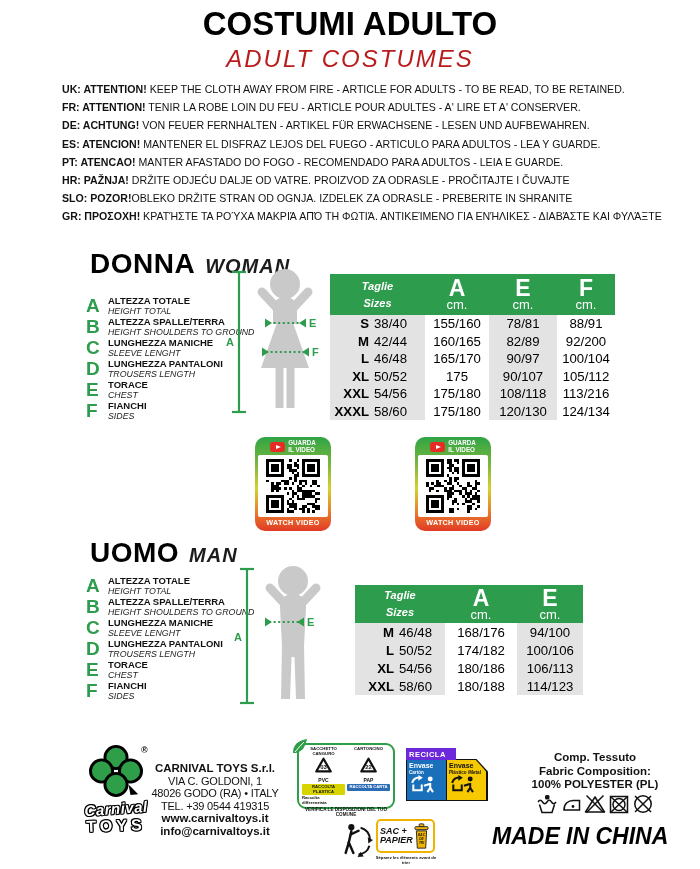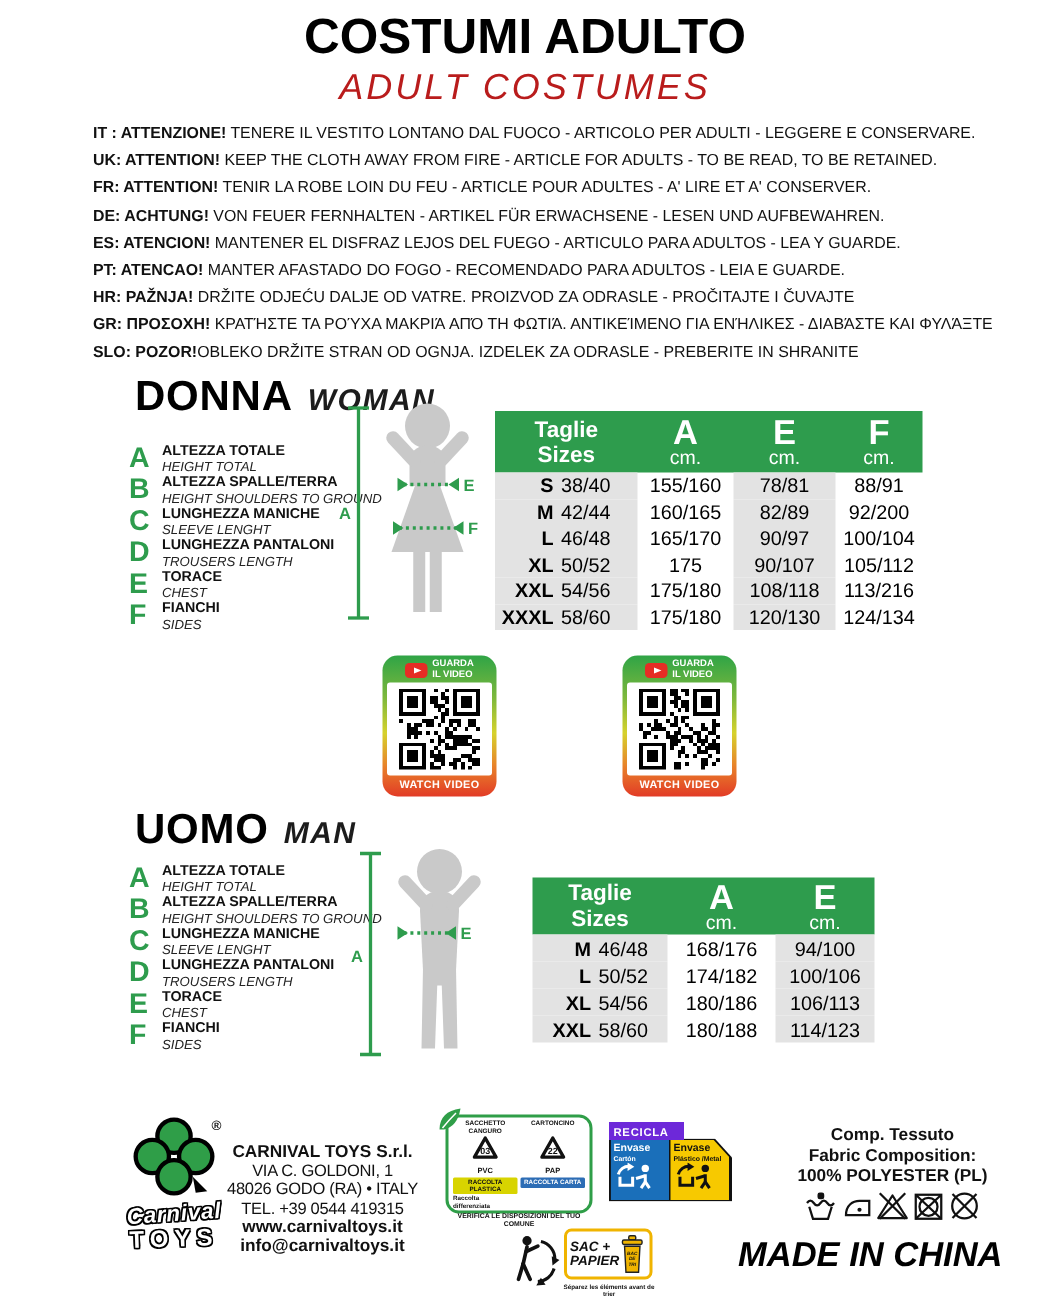--- a/index.html
+++ b/index.html
@@ -33,21 +33,21 @@
   .fig{position:absolute;}
 
   
   .size-table{position:absolute;}
   .st-grid{display:grid;}
   .cols-w{grid-template-columns:95px 64px 68px 58px;}
   .cols-m{grid-template-columns:90px 72px 66px;}
   .st-header{background:#2E9C4D;color:#fff;text-align:center;}
   .h-w{height:41px;align-items:center;}
   .h-m{height:38px;align-items:center;}
-  .h-it,.h-en{font-size:15px;line-height:17px;font-weight:600;}
+  .h-it,.h-en{font-size:11px;line-height:17px;font-weight:600;font-style:italic;}
   .h-letter{font-size:23px;line-height:20px;font-weight:800;}
   .h-unit{font-size:13px;line-height:13px;font-weight:500;}
   .st-row{align-items:center;}
   .r-w{height:17.5px;}
   .r-m{height:18px;}
   .st-cell{font-size:13.2px;font-weight:500;height:100%;display:flex;align-items:center;justify-content:center;color:#000;}
   .c-size{justify-content:flex-start;}
   .st-size{display:inline-block;width:44px;text-align:right;font-weight:800;padding-right:5px;box-sizing:border-box;}
   .st-range{font-weight:500;}
   .shade{background:#e3e3e3;}
@@ -117,29 +117,28 @@
 </style>
 </head>
 <body>
 
 <div id="page">
 
   <div class="title">COSTUMI ADULTO</div>
   <div class="subtitle">ADULT COSTUMES</div>
 
   <div class="warnings">
-    <div class="wline"><b>IT : ATTENZIONE!</b><span> TENERE IL VESTITO LONTANO DAL FUOCO - ARTICOLO PER ADULTI - LEGGERE E CONSERVARE.</span></div>
     <div class="wline"><b>UK: ATTENTION!</b><span> KEEP THE CLOTH AWAY FROM FIRE - ARTICLE FOR ADULTS - TO BE READ, TO BE RETAINED.</span></div>
     <div class="wline"><b>FR: ATTENTION!</b><span> TENIR LA ROBE LOIN DU FEU - ARTICLE POUR ADULTES  - A' LIRE ET A' CONSERVER.</span></div>
     <div class="wline"><b>DE: ACHTUNG!</b><span> VON FEUER FERNHALTEN - ARTIKEL FÜR ERWACHSENE  - LESEN UND AUFBEWAHREN.</span></div>
     <div class="wline"><b>ES: ATENCION!</b><span> MANTENER EL DISFRAZ LEJOS DEL FUEGO -  ARTICULO PARA ADULTOS - LEA Y GUARDE.</span></div>
     <div class="wline"><b>PT: ATENCAO!</b><span> MANTER AFASTADO DO FOGO - RECOMENDADO PARA ADULTOS - LEIA E GUARDE.</span></div>
     <div class="wline"><b>HR: PAŽNJA!</b><span> DRŽITE ODJEĆU DALJE OD VATRE. PROIZVOD ZA ODRASLE - PROČITAJTE I ČUVAJTE</span></div>
+    <div class="wline"><b>SLO: POZOR!</b><span>OBLEKO DRŽITE STRAN OD OGNJA. IZDELEK ZA ODRASLE - PREBERITE IN SHRANITE</span></div>
     <div class="wline"><b>GR: ΠΡΟΣΟΧΗ!</b><span> ΚΡΑΤΉΣΤΕ ΤΑ ΡΟΎΧΑ ΜΑΚΡΙΆ ΑΠΌ ΤΗ ΦΩΤΙΆ. ΑΝΤΙΚΕΊΜΕΝΟ ΓΙΑ ΕΝΉΛΙΚΕΣ - ΔΙΑΒΆΣΤΕ ΚΑΙ ΦΥΛΆΞΤΕ</span></div>
-    <div class="wline"><b>SLO: POZOR!</b><span>OBLEKO DRŽITE STRAN OD OGNJA. IZDELEK ZA ODRASLE - PREBERITE IN SHRANITE</span></div>
   </div>
 
   <div class="sec-head" style="left:90px;top:248px;">
     <span class="sec-title">DONNA</span>
     <span class="sec-title-en">WOMAN</span>
   </div>
 
   <div class="legend" style="left:86px;top:296px;">
     <div class="li">
         <div class="ll">A</div>

